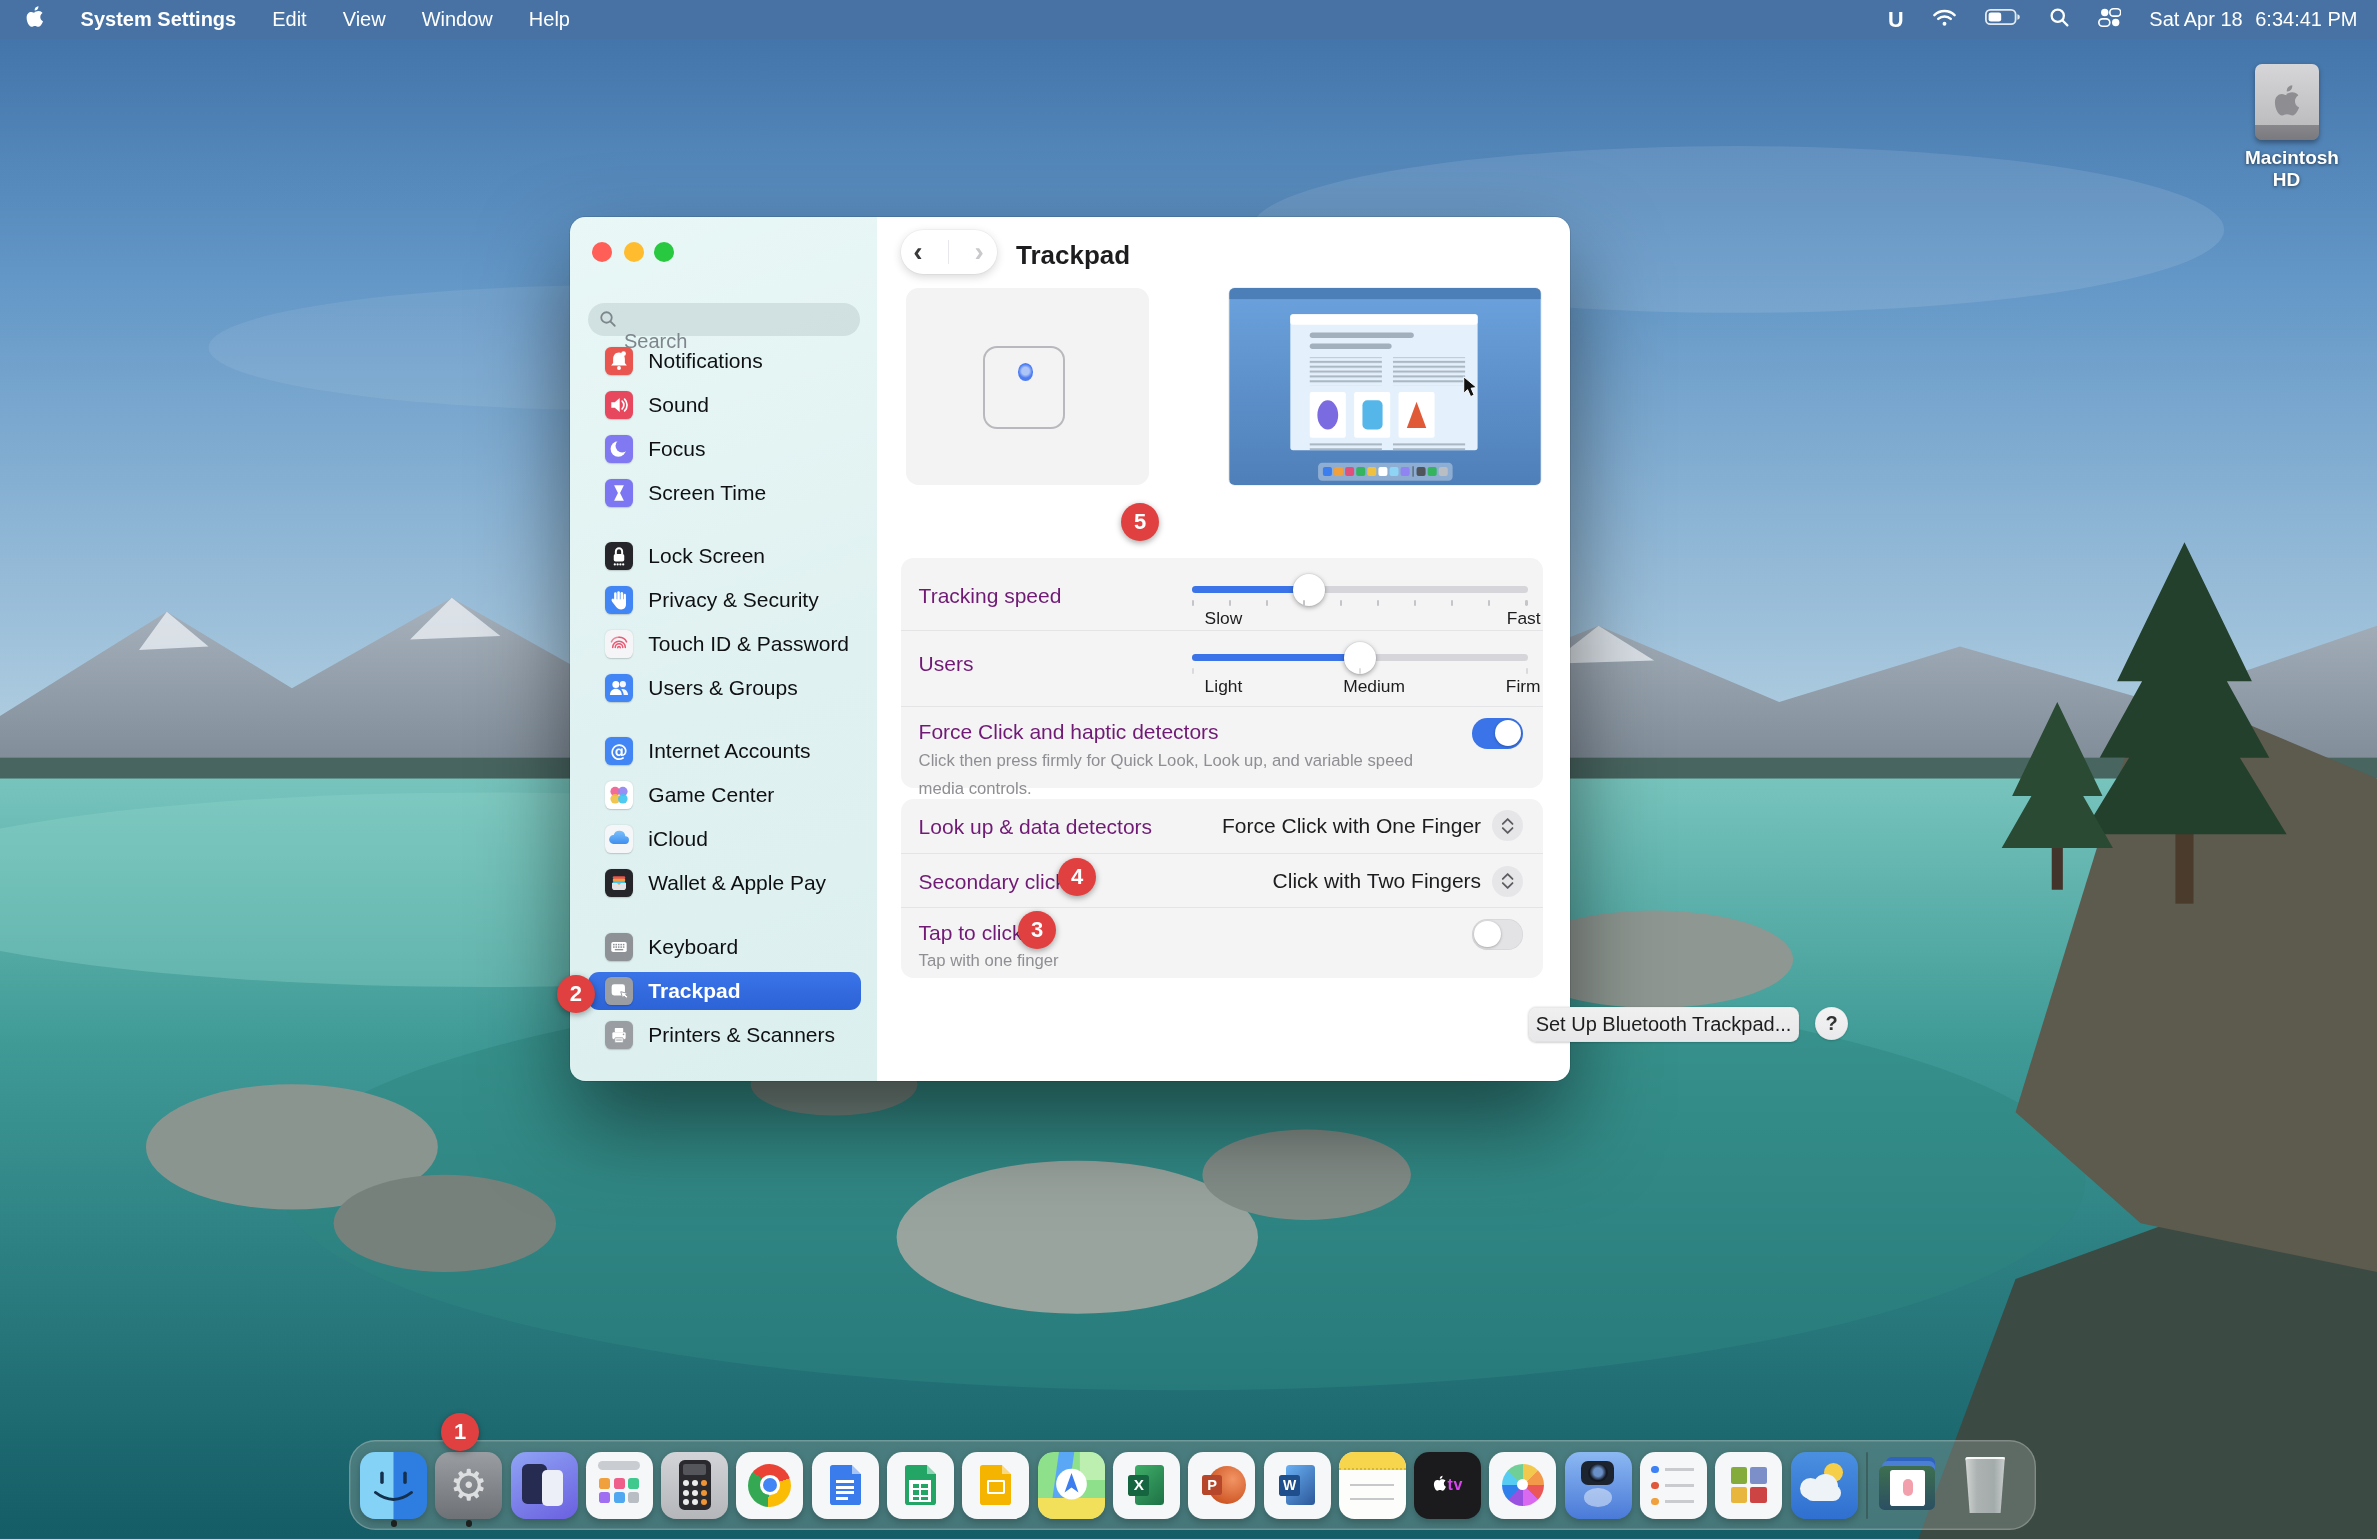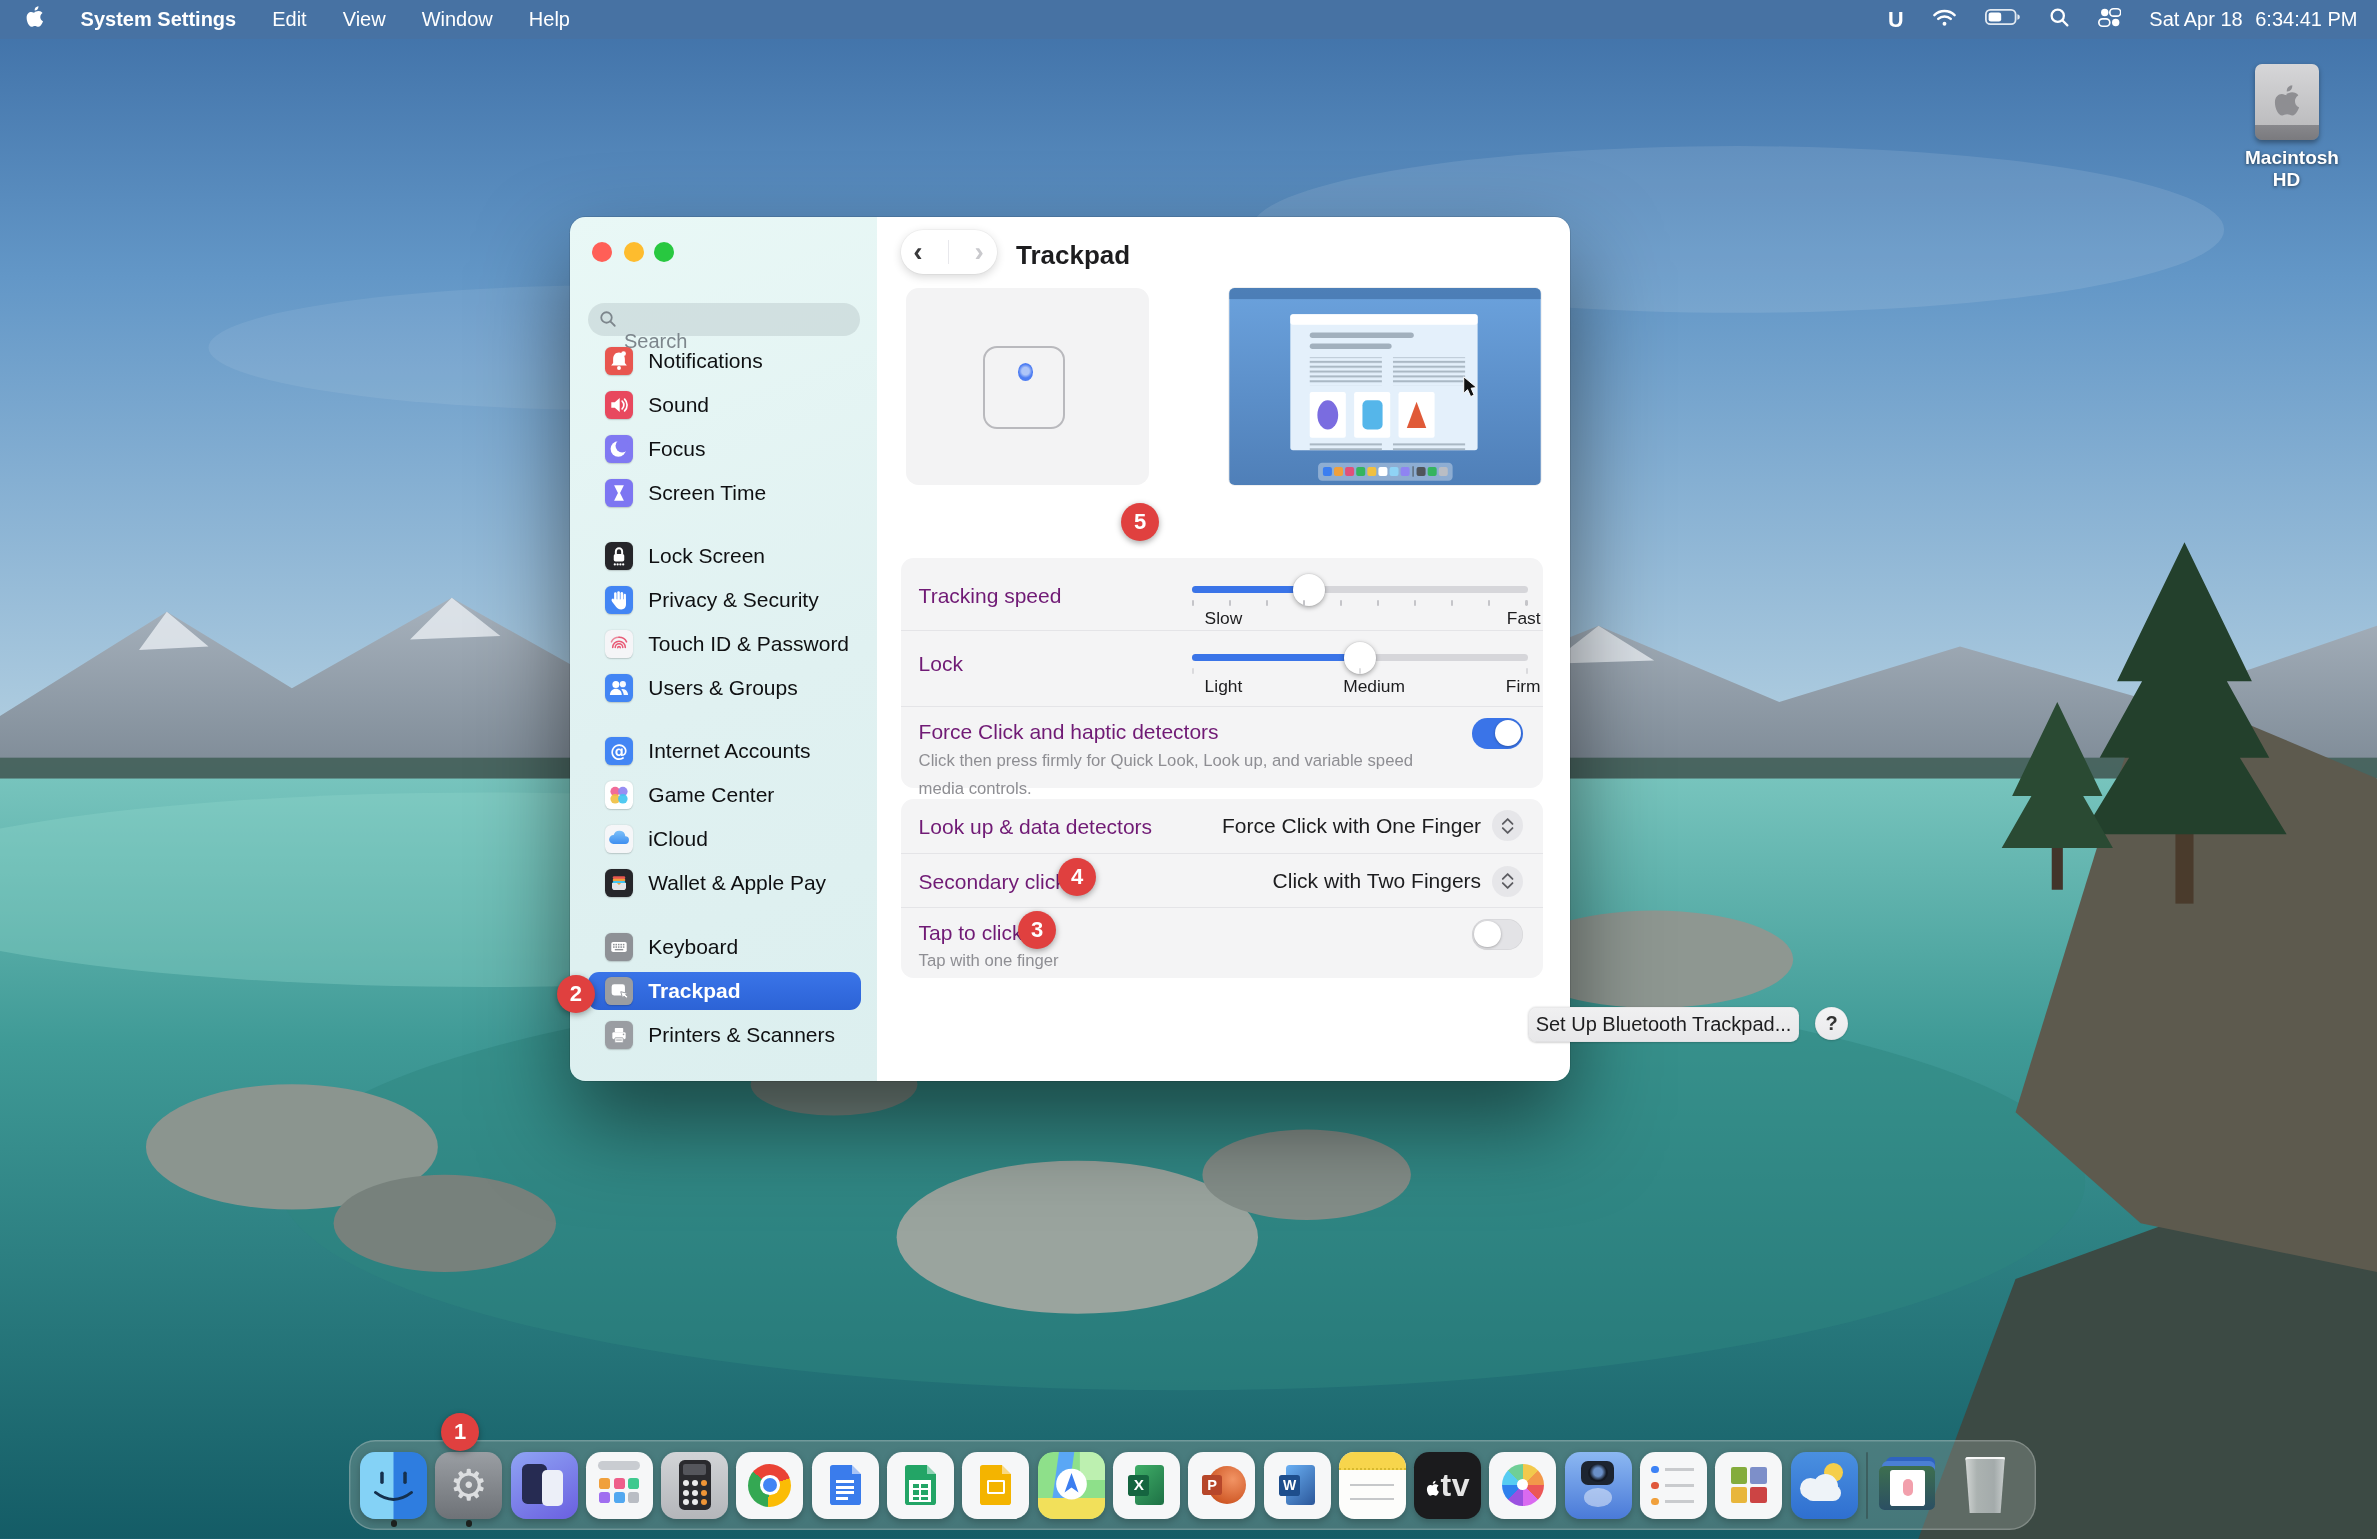--- a/index.html
+++ b/index.html
@@ -524,21 +524,21 @@
             <i></i>
             <i></i>
             <i></i>
           </div>
         <div class="tick-labels" style="top:50px">
           <span>Slow</span>
           <span>Fast</span>
         </div>
       </div>
       <div class="row" style="height:76px">
-        <span class="rlabel" style="top:21px">Lock</span>
+        <span class="rlabel" style="top:21px">Users</span>
         <div class="slider" style="top:23px">
           <div class="fill" style="width: 50%;"></div>
           <div class="knob" style="left: 50%;"></div>
         </div>
         <div class="ticks" style="top:37px;opacity:.55">
             <i></i>
             <i></i>
             <i></i>
           </div>
         <div class="tick-labels" style="top:45px">
@@ -709,21 +709,21 @@
     </span>
   </div>
 
   <div class="dk" style="background:#fdfdfb">
     <span class="gl" style="left:0;top:0;width:67px;height:18px;background:#f7d54c;border-bottom:2.1px dotted #d8b92e"></span>
     <span class="gl" style="left:11px;top:32px;width:44px;height:2.8px;background:#c6c8ca"></span>
     <span class="gl" style="left:11px;top:46px;width:44px;height:2.8px;background:#c6c8ca"></span>
   </div>
 
   <div class="dk dk-center" style="background:#1b1b1d">
-    <span style="color:#e5e5e5;font-size:32px;font-weight:700;letter-spacing:0.7px">
+    <span style="color:#d946ef;font-size:16px;font-weight:700;letter-spacing:0.7px">
       <svg width="15.3" height="18" viewBox="0 0 24 28" fill="#fff" style="vertical-align:-2.8px">
           <path d="M15.5 4.5c1.2-1.5 1-3.5 1-3.5s-2 .1-3.3 1.6c-1.2 1.4-1 3.3-1 3.3s2.1.1 3.3-1.4zM12 7.6c1 0 2.4-1.1 4.4-1.1 3.4 0 4.8 2.4 4.8 2.4s-2.6 1.3-2.6 4.5c0 3.6 3.2 4.8 3.2 4.8s-2.2 6.3-5.3 6.3c-1.4 0-2.5-.9-4-.9s-2.9.9-3.9.9C5.6 24.5 3 18.7 3 14.3c0-4.3 2.7-6.6 5.3-6.6 1.7 0 3 1 3.7 1z"></path>
         </svg>tv</span>
   </div>
 
   <div class="dk dk-white dk-center">
     <span style="width:42px;height:42px;border-radius:50%;background:conic-gradient(#f2c94c 0 45deg,#f2994a 0 90deg,#eb5757 0 135deg,#d96af0 0 180deg,#9b51e0 0 225deg,#2f80ed 0 270deg,#56ccf2 0 315deg,#6fcf97 0 360deg);position:relative;display:block">
       <span class="gl" style="left:15.3px;top:15.3px;width:11px;height:11px;border-radius:50%;background:#fff"></span>
     </span>
   </div>

